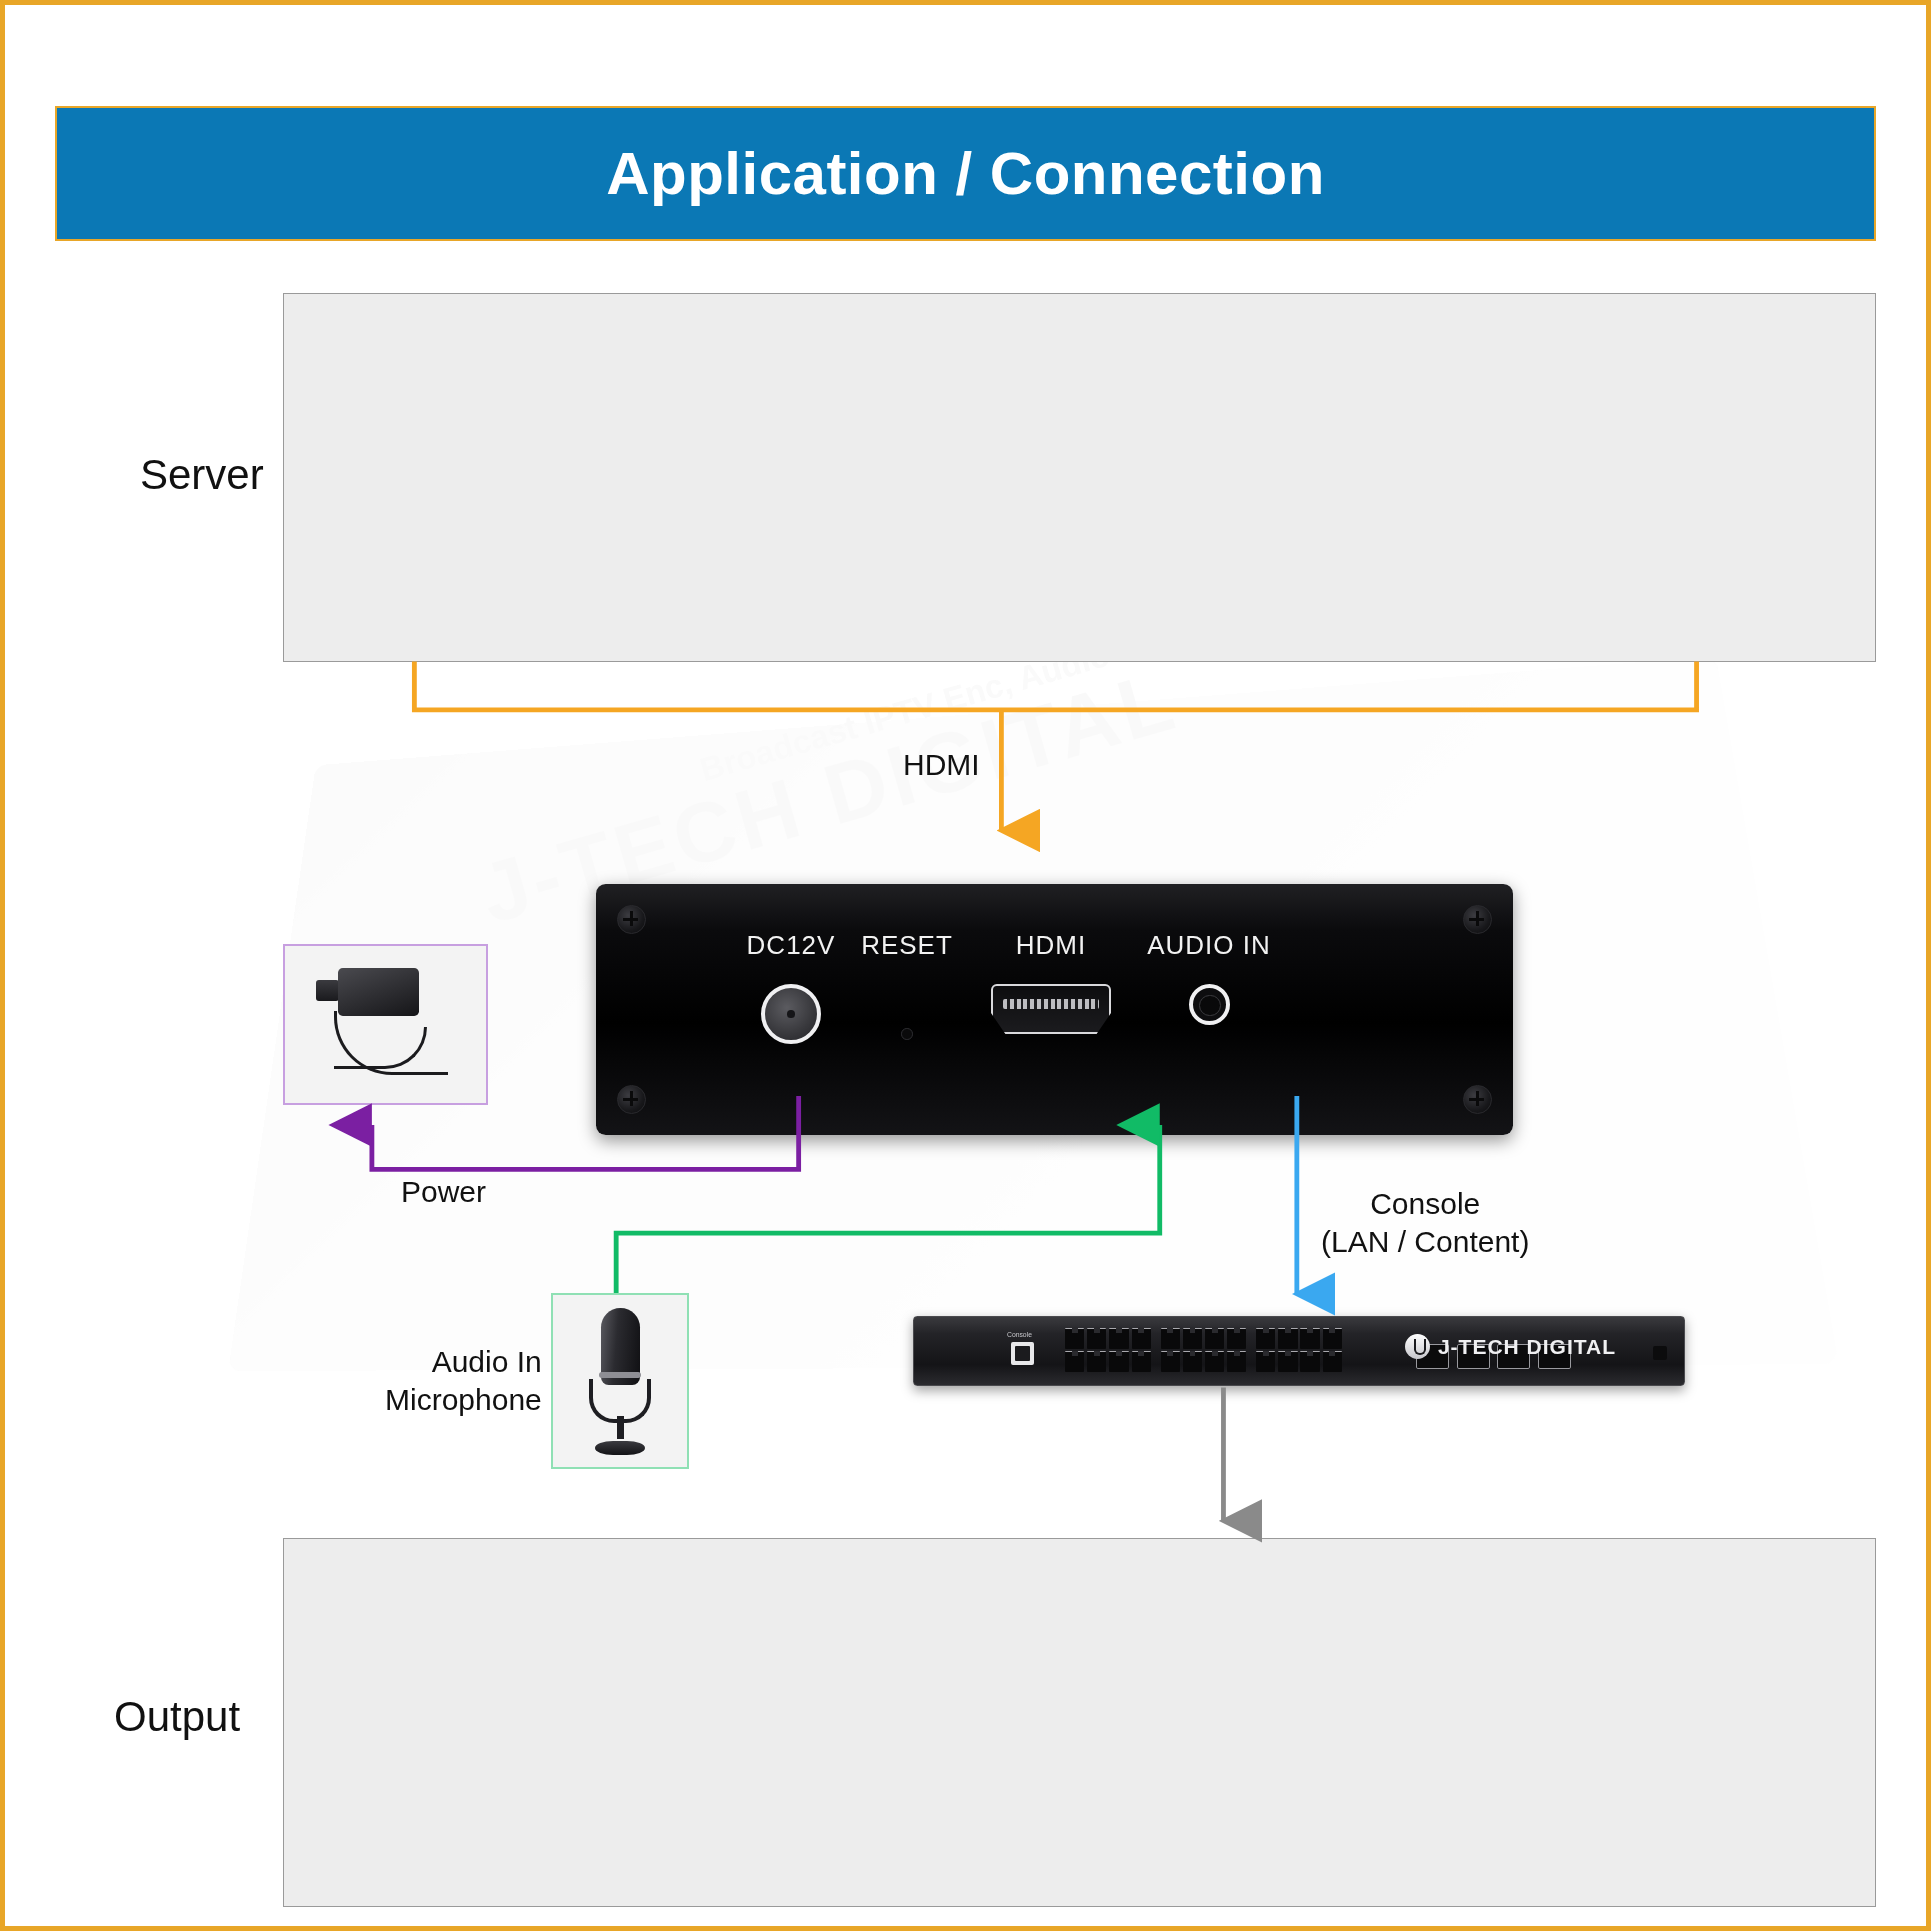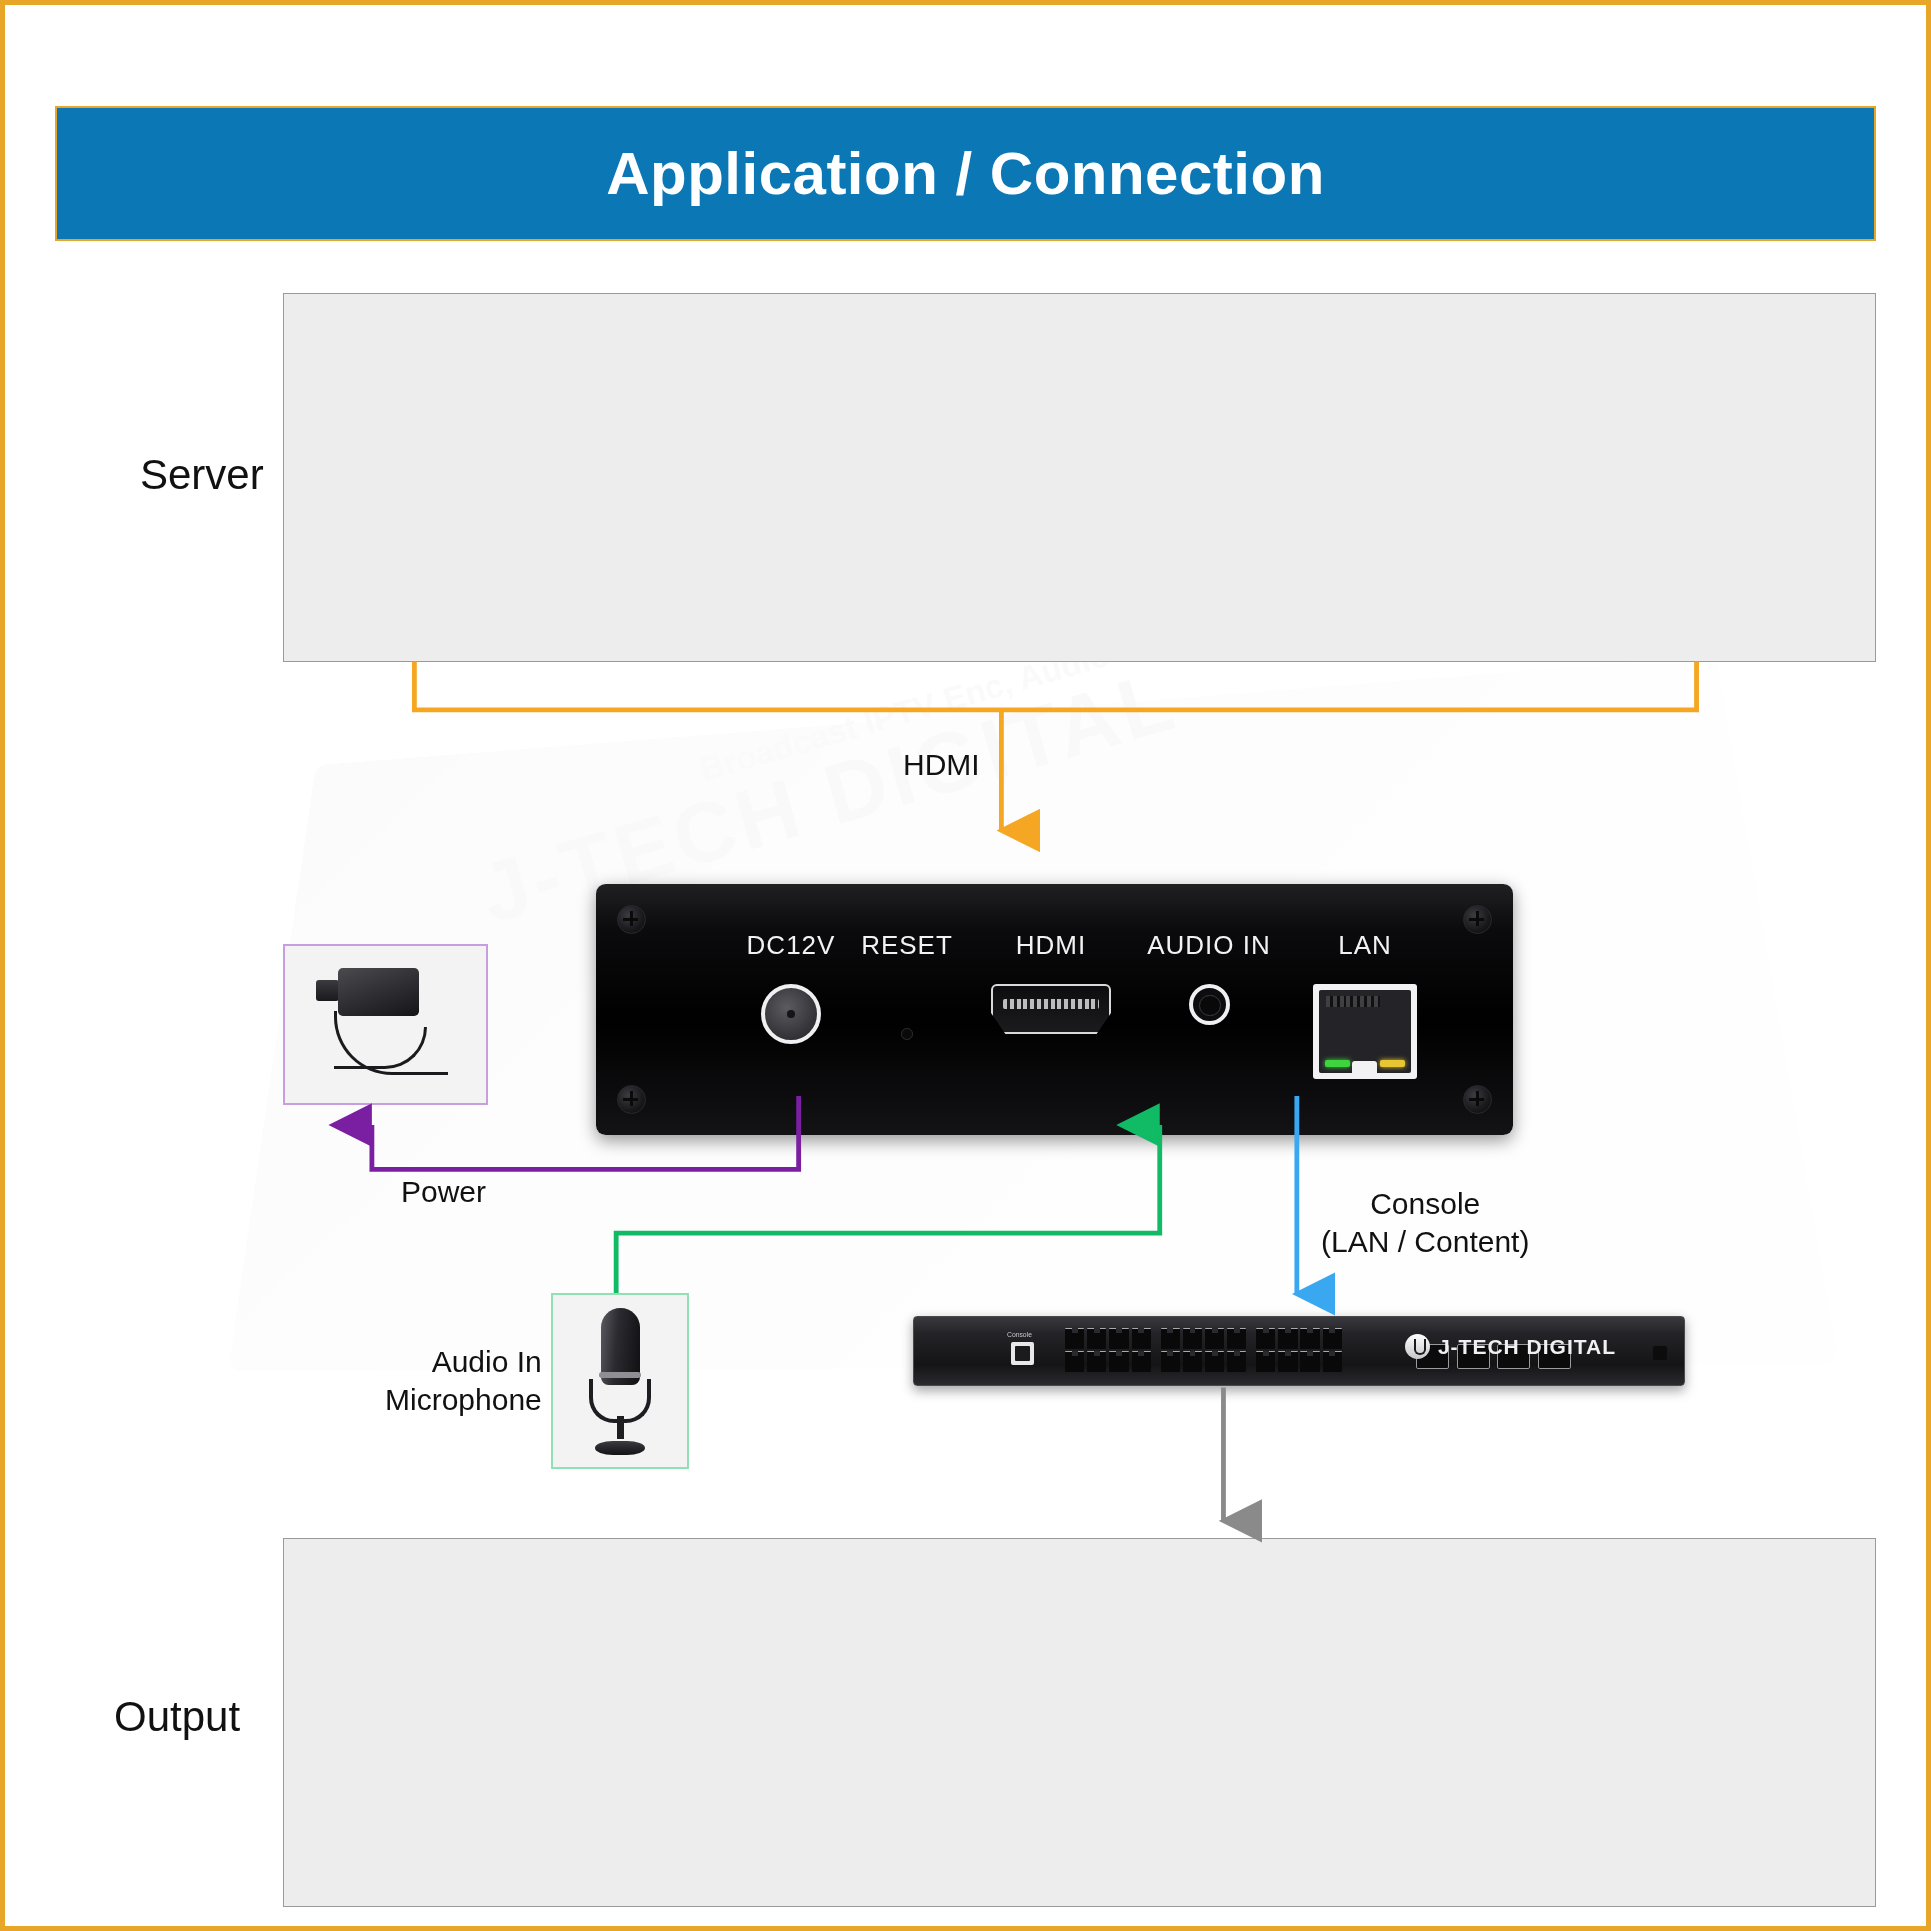--- a/index.html
+++ b/index.html
@@ -683,32 +683,20 @@
       </div>
   </div>
 
   <div class="port-group" style="left:531px; top:46px; width:164px;">
     <div class="port-label">AUDIO IN</div>
     <div class="port-art">
         <div class="audio-jack"></div>
       </div>
   </div>
 
-  <div class="port-group" style="left:687px; top:46px; width:164px;">
-    <div class="port-label">LAN</div>
-    <div class="port-art">
-      <div class="lan-port">
-        <div class="lan-inner">
-          <div class="lan-led green"></div>
-          <div class="lan-led amber"></div>
-          <div class="lan-notch"></div>
-        </div>
-      </div>
-    </div>
-  </div>
 </div>
 
 <div id="psu-thumb" class="thumb">
   <div class="psu-art">
     <div class="psu-prongs"></div>
     <div class="psu-brick"></div>
     <div class="psu-cord"></div>
     <div class="psu-cord2"></div>
   </div>
 </div>

